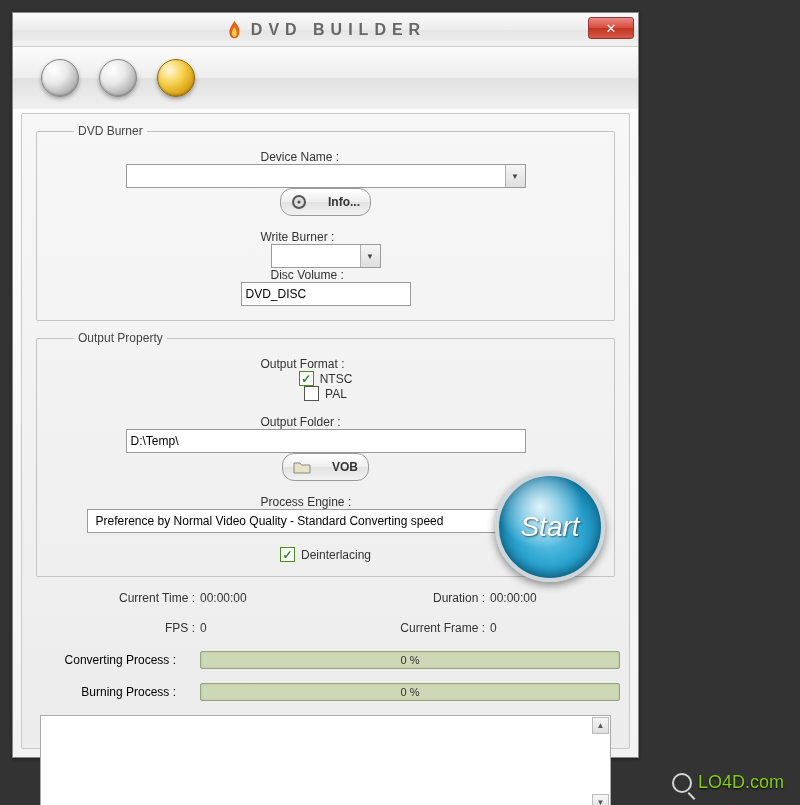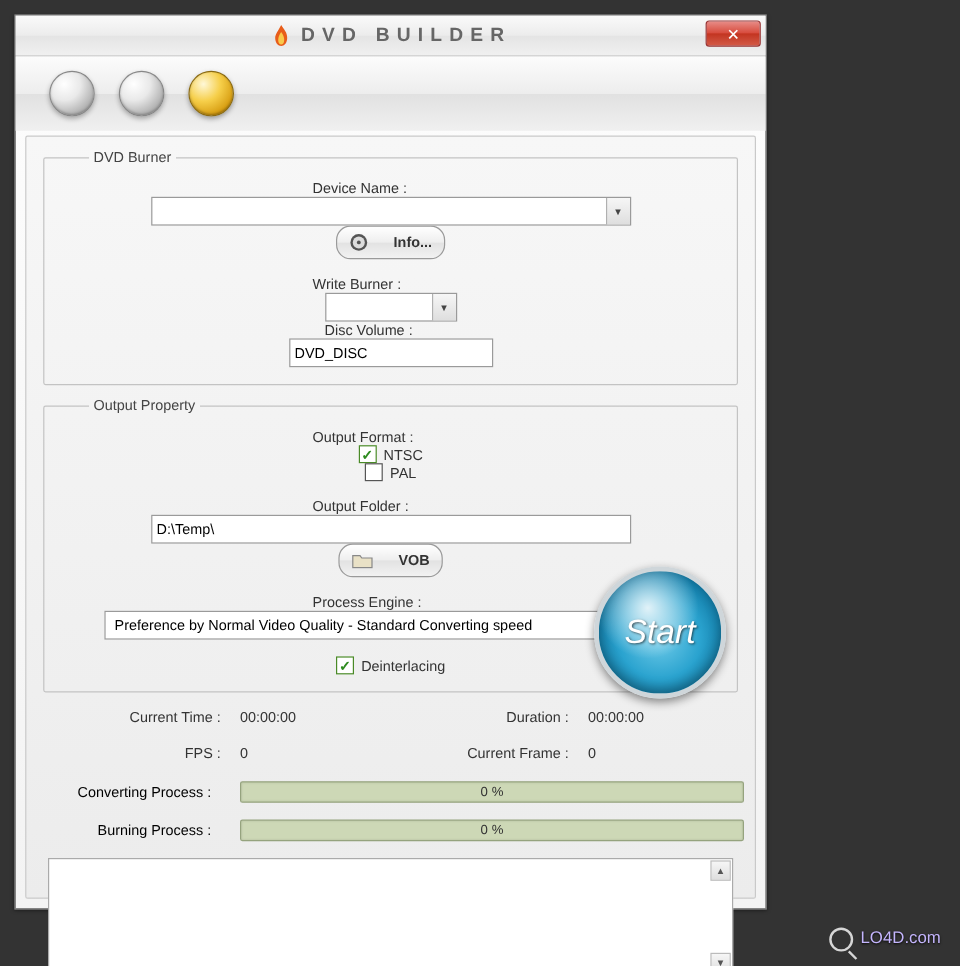--- a/index.html
+++ b/index.html
@@ -161,21 +161,21 @@
   margin-top: 2px;
   padding: 4px 4px 0 4px;
 }
 .status-grid {
   display: grid;
   grid-template-columns: 160px 140px 150px 140px;
   row-gap: 16px;
   margin-bottom: 16px;
 }
 .status-grid div { color: #333; }
-.status-grid .k { text-align: right; padding-right: 16px; }
+.status-grid .k { text-align: right; padding-right: 5px; }
 .progress-row {
   display: grid;
   grid-template-columns: 160px 1fr;
   align-items: center;
   margin-bottom: 14px;
 }
 .progress-row .k { text-align: right; padding-right: 24px; }
 .progress {
   height: 18px;
   border: 1px solid #95a37e;
@@ -223,23 +223,23 @@
   border: 1px solid #bbb;
   font-size: 8px;
   display: flex; align-items: center; justify-content: center;
   color: #555;
 }
 .log-box .sb-up { top: 1px; }
 .log-box .sb-down { bottom: 1px; }
 .watermark {
   position: absolute;
   right: 16px; bottom: 12px;
-  display: flex; align-items: flex-start; gap: 6px;
-  color: #c4b5fd;
-  font-size: 14px;
+  display: flex; align-items: center; gap: 6px;
+  color: #84cc16;
+  font-size: 18px;
   text-shadow: 0 1px 2px #000;
 }
 .watermark .lens {
   width: 20px; height: 20px;
   border: 2px solid #d6d6d6;
   border-radius: 50%;
   position: relative;
 }
 .watermark .lens::after {
   content:""; position:absolute;

